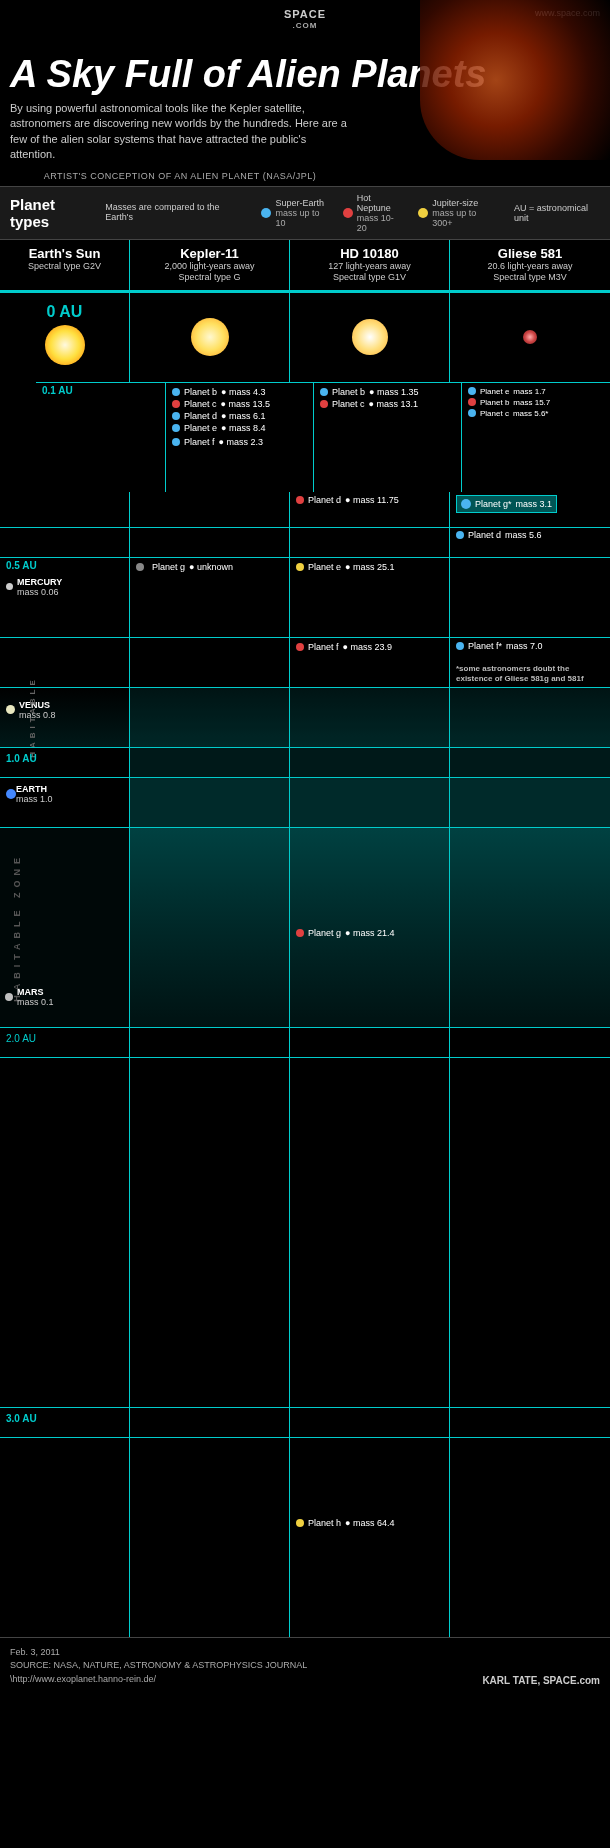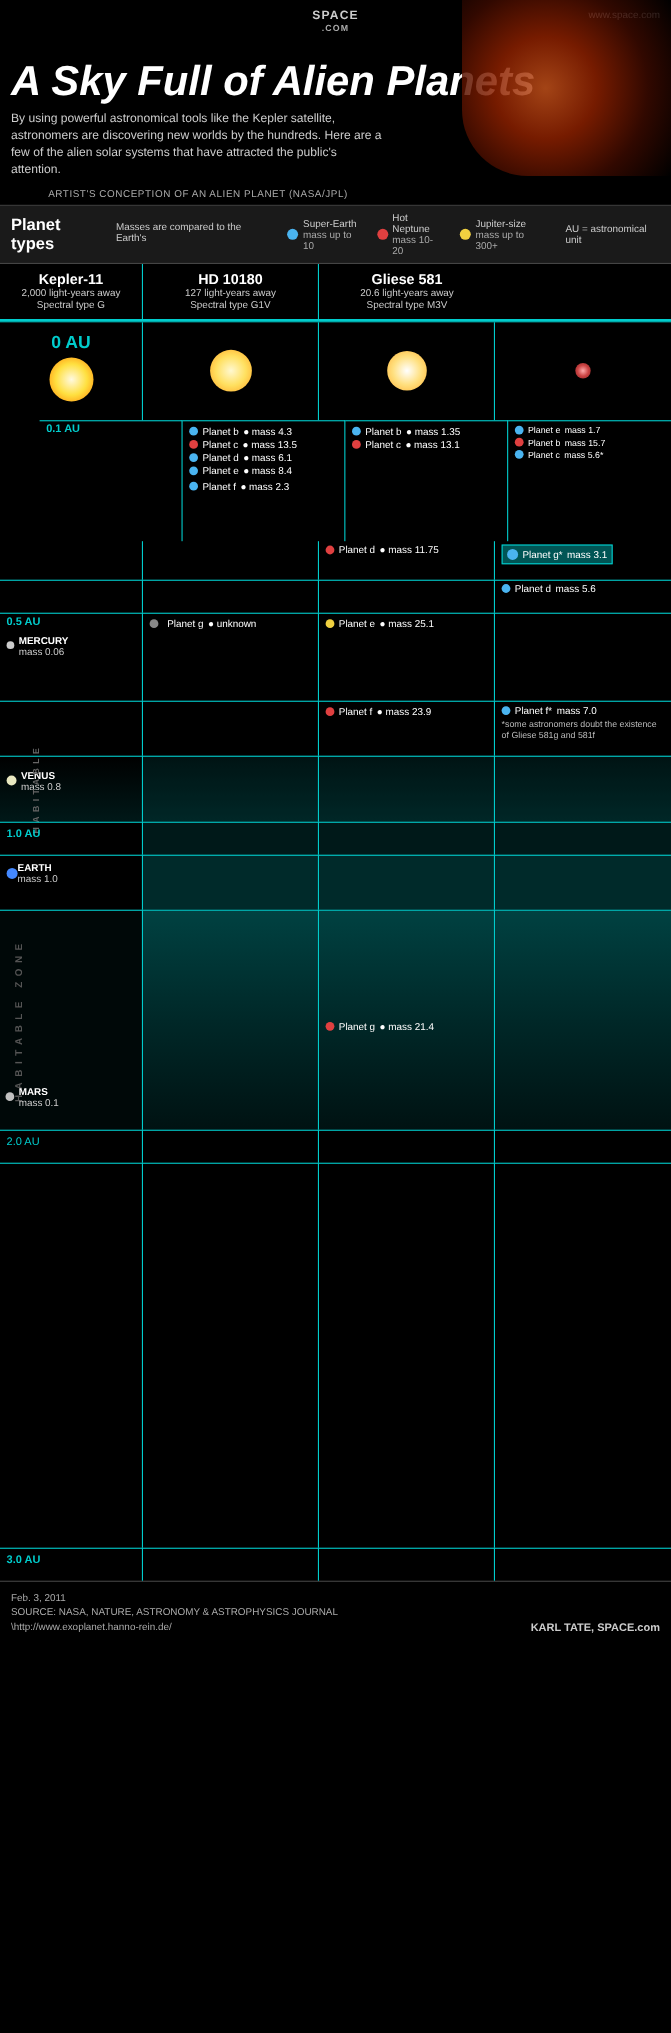--- a/index.html
+++ b/index.html
@@ -257,20 +257,24 @@
       <span>Jupiter-size<br><span style="color:#aaa;">mass up to 300+</span></span>
     </div>
   </div>
   <div class="au-note">AU = astronomical unit</div>
 </div>
 
 <div class="grid-container">
 
   <div class="grid-header">
     <div class="col-header">
+      <div class="col-title">Earth's Sun</div>
+      <div class="col-sub">Spectral type G2V</div>
+    </div>
+    <div class="col-header">
       <div class="col-title">Kepler-11</div>
       <div class="col-sub">2,000 light-years away</div>
       <div class="col-sub">Spectral type G</div>
     </div>
     <div class="col-header">
       <div class="col-title">HD 10180</div>
       <div class="col-sub">127 light-years away</div>
       <div class="col-sub">Spectral type G1V</div>
     </div>
     <div class="col-header">
@@ -429,21 +433,21 @@
         <span>Planet f</span>
         <span>● mass 23.9</span>
       </div>
     </div>
     <div class="grid-cell" style="padding-top:3px;">
       <div class="planet-entry">
         <div class="dot dot-blue"></div>
         <span>Planet f*</span>
         <span>mass 7.0</span>
       </div>
-      <div style="font-size:8px; color:#bbb; margin-top:3px; line-height:1.3;">*some astronomers doubt the existence of Gliese 581g and 581f</div>
+      <div style="font-size:8px; color:#bbb; margin-top:13px; line-height:1.3;font-weight:bold;">*some astronomers doubt the existence of Gliese 581g and 581f</div>
     </div>
   </div>
 
   <div class="grid-section" style="height:60px; background: linear-gradient(to bottom, transparent 0%, rgba(0,80,80,0.3) 100%);">
     <div class="grid-cell" style="padding-top:2px; position:relative;">
       <div style="display:flex; align-items:center; gap:4px; margin-top:10px;">
         <div style="width:9px;height:9px;border-radius:50%;background:#e8e8c0;flex-shrink:0;"></div>
         <div>
           <div class="body-label">VENUS</div>
           <div class="body-mass">mass 0.8</div>
@@ -523,20 +527,32 @@
 
   <div class="grid-section" style="height:30px;">
     <div class="grid-cell">
       <span style="font-size:10px; color:#00cccc; font-weight:bold;">3.0 AU</span>
     </div>
     <div class="grid-cell"></div>
     <div class="grid-cell"></div>
     <div class="grid-cell"></div>
   </div>
 
+  <div class="grid-section" style="height:200px;">
+    <div class="grid-cell"></div>
+    <div class="grid-cell"></div>
+    <div class="grid-cell" style="padding-top:80px;">
+      <div class="planet-entry">
+        <div class="dot dot-yellow"></div>
+        <span>Planet h</span>
+        <span>● mass 64.4</span>
+      </div>
+    </div>
+    <div class="grid-cell"></div>
+  </div>
 
 </div>
 
 <div class="footer">
   <div class="footer-left">
     <div>Feb. 3, 2011</div>
     <div>SOURCE: NASA, NATURE, ASTRONOMY &amp; ASTROPHYSICS JOURNAL</div>
     <div>\http://www.exoplanet.hanno-rein.de/</div>
   </div>
   <div class="footer-right">KARL TATE, SPACE.com</div>

